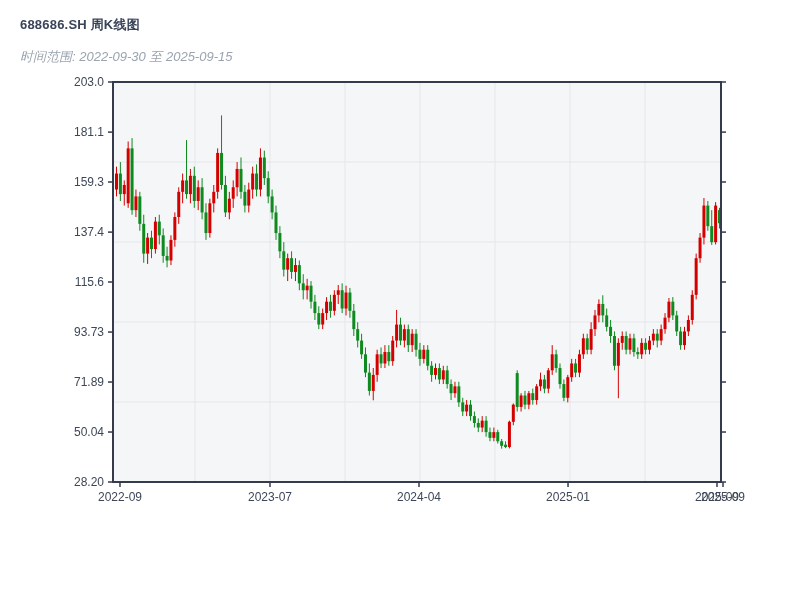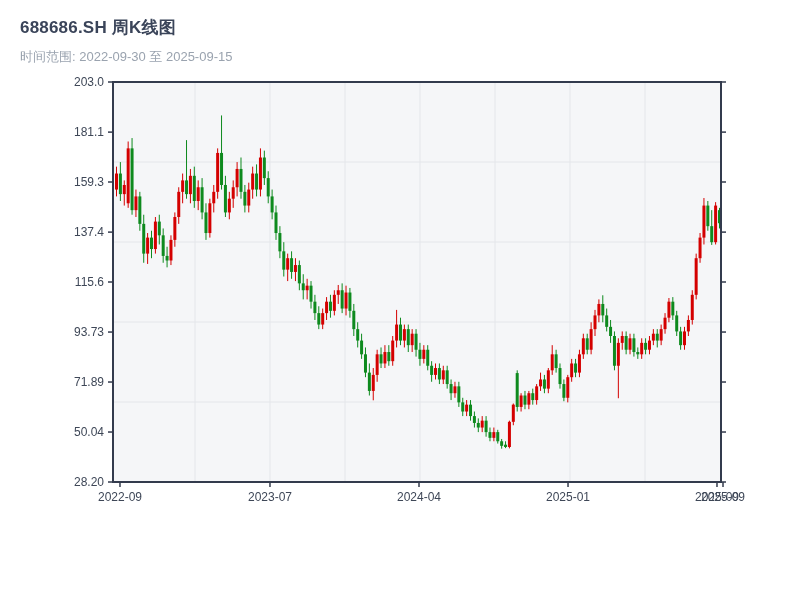--- a/index.html
+++ b/index.html
@@ -1,19 +1,19 @@
 <!DOCTYPE html>
 <html><head>
 <meta charset="utf-8">
 <style>
   html,body{margin:0;padding:0;background:#ffffff;}
   .stage{position:relative;width:800px;height:600px;background:#ffffff;overflow:hidden;
          font-family:"Liberation Sans","DejaVu Sans",sans-serif;}
-  .title{position:absolute;left:20px;top:16px;font-size:17px;font-weight:600;color:#3a4459;letter-spacing:.2px;}
-  .meta-left{position:absolute;left:20px;top:48px;font-size:13px;color:#9aa3af;}
+  .title{position:absolute;left:20px;top:16px;font-size:13px;font-weight:600;color:#3a4459;letter-spacing:.2px;}
+  .meta-left{position:absolute;left:20px;top:48px;font-size:13px;color:#9aa3af;font-style:italic;}
   .meta-right{position:absolute;left:395px;top:48px;font-size:13px;color:#9aa3af;}
   .meta-right span{margin-right:14px;}
   svg text{font-family:"Liberation Sans","DejaVu Sans",sans-serif;}
 </style>
 </head>
 <body>
 
 <div class="stage">
   <div class="title">688686.SH 周K线图</div>
   <div class="meta-left">时间范围: 2022-09-30 至 2025-09-15</div>

